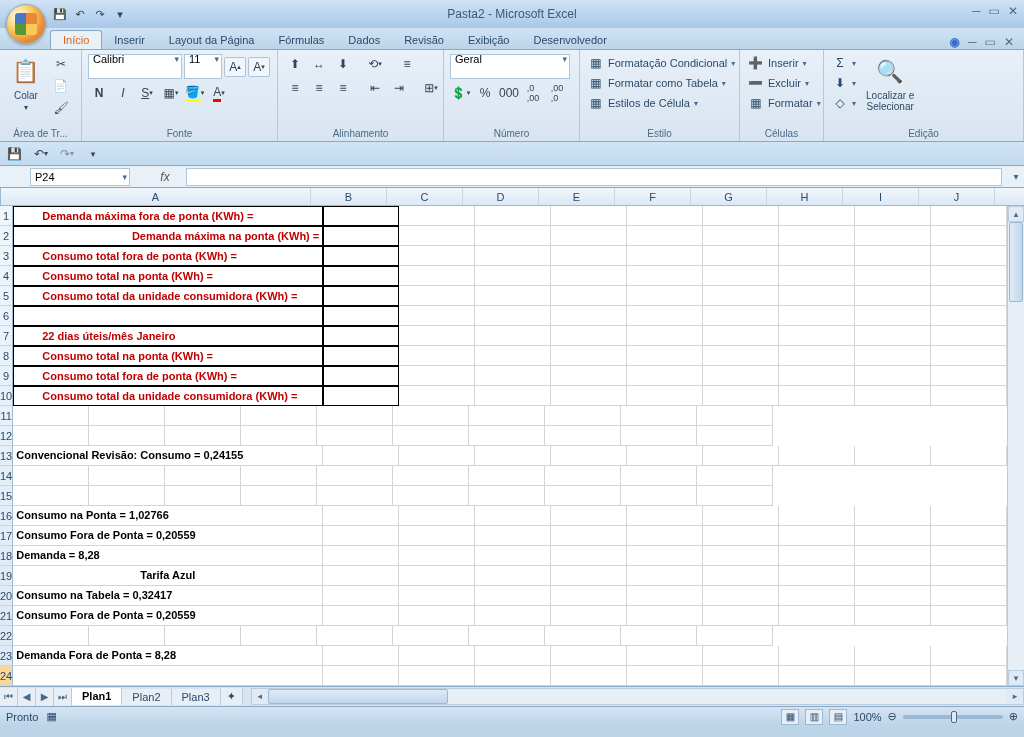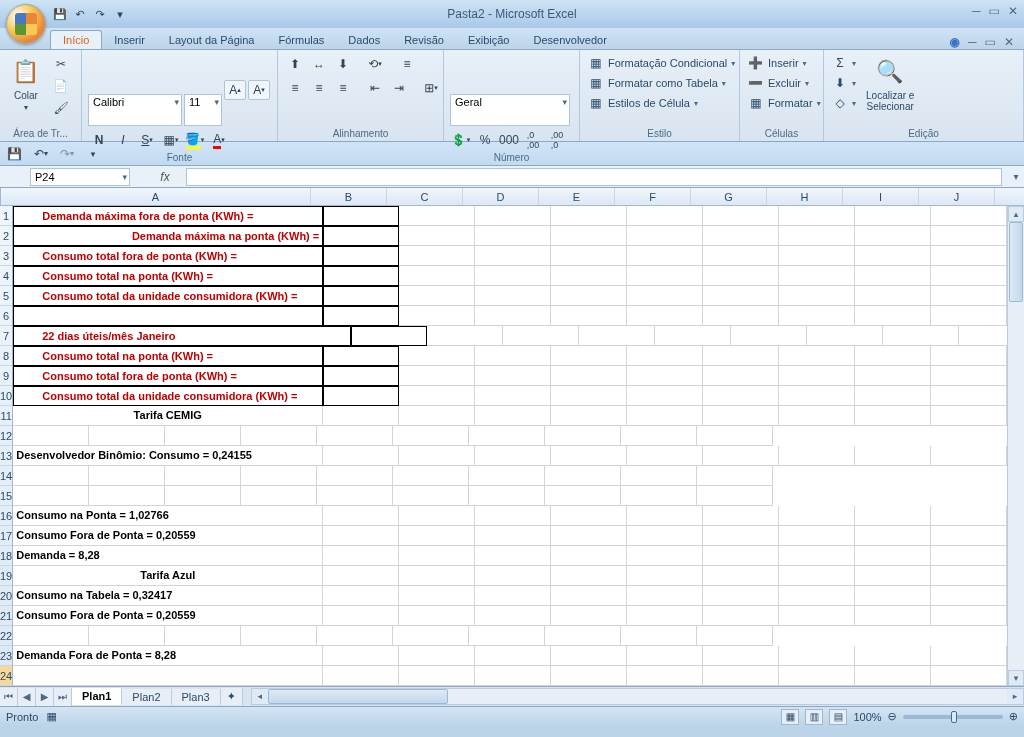--- a/index.html
+++ b/index.html
@@ -25,21 +25,21 @@
 .ribbon { height: 92px; background: linear-gradient(#e8f0f8,#d8e4f0); display: flex; border-bottom: 1px solid #8aa8c8; }
 .ribbon-group { border-right: 1px solid #b0c8e0; padding: 4px 6px 2px; display: flex; flex-direction: column; }
 .ribbon-group-content { flex: 1; display: flex; gap: 4px; align-items: flex-start; }
 .ribbon-group-label { font-size: 10px; color: #4a6a8a; text-align: center; padding-top: 2px; position: relative; }
 .ribbon-btn-lg { display: flex; flex-direction: column; align-items: center; gap: 2px; padding: 2px 4px; font-size: 10px; color: #2a4a6a; }
 .ribbon-icon-lg { width: 32px; height: 32px; display:flex; align-items:center; justify-content:center; font-size:22px; }
 .ribbon-col { display: flex; flex-direction: column; gap: 2px; }
 .ribbon-row { display: flex; gap: 2px; align-items:center; }
 .ribbon-btn-sm { width: 22px; height: 20px; border: 1px solid transparent; display:flex; align-items:center; justify-content:center; font-size:12px; color:#345; }
 .ribbon-btn-sm.bordered { border-color:#abc5dd; background:#f0f6fc; border-radius:2px; }
-.combo { height: 32px; border: 1px solid #abc5dd; background: #fff; font-size: 11px; padding: 0 16px 16px 4px; position: relative; display:flex; align-items:center;margin-top:40px; }
+.combo { height: 25px; border: 1px solid #abc5dd; background: #fff; font-size: 11px; padding: 0 16px 16px 4px; position: relative; display:flex; align-items:center; }
 .combo::after { content:'▾'; position:absolute; right:2px; font-size:9px; color:#4a6a8a; }
 .ribbon-menu-item { display:flex; align-items:center; gap:4px; font-size:11px; color:#2a4a6a; padding:1px 2px; white-space:nowrap; }
 .ribbon-menu-item .arrow { font-size:8px; color:#4a6a8a; margin-left:auto; }
 .mini-icon { width:16px; height:16px; display:flex; align-items:center; justify-content:center; font-size:12px; }
 
 
 .qat2 { height: 24px; background: linear-gradient(#d0e4f7,#c3daee); display:flex; align-items:center; padding: 0 4px; gap:4px; border-bottom:1px solid #8aa8c8; }
 .qat2 .btn { width:22px; height:20px; display:flex; align-items:center; justify-content:center; font-size:12px; color:#345; }
 
 
@@ -427,21 +427,21 @@
           <div class="cell" style="width: 76px;"></div>
           <div class="cell" style="width: 76px;"></div>
           <div class="cell" style="width: 76px;"></div>
           <div class="cell" style="width: 76px;"></div>
           <div class="cell" style="width: 76px;"></div>
           <div class="cell" style="width: 76px;"></div>
           <div class="cell" style="width: 76px;"></div>
           <div class="cell" style="width: 76px;"></div>
         </div>
         <div class="cell-row">
-          <div class="cell red boxed" style="width: 338px;">22 dias úteis/mês Janeiro</div>
+          <div class="cell red boxed" style="width: 310px;">22 dias úteis/mês Janeiro</div>
           <div class="cell boxed" style="width: 76px;"></div>
           <div class="cell" style="width: 76px;"></div>
           <div class="cell" style="width: 76px;"></div>
           <div class="cell" style="width: 76px;"></div>
           <div class="cell" style="width: 76px;"></div>
           <div class="cell" style="width: 76px;"></div>
           <div class="cell" style="width: 76px;"></div>
           <div class="cell" style="width: 76px;"></div>
           <div class="cell" style="width: 76px;"></div>
           <div class="cell" style="width: 76px;"></div>
@@ -479,46 +479,45 @@
           <div class="cell" style="width: 76px;"></div>
           <div class="cell" style="width: 76px;"></div>
           <div class="cell" style="width: 76px;"></div>
           <div class="cell" style="width: 76px;"></div>
           <div class="cell" style="width: 76px;"></div>
           <div class="cell" style="width: 76px;"></div>
           <div class="cell" style="width: 76px;"></div>
           <div class="cell" style="width: 76px;"></div>
         </div>
         <div class="cell-row">
-          <div class="cell bold center" style="width: 310px;">Tarifa CEMIG</div>
-          <div class="cell" style="width: 76px;"></div>
-          <div class="cell" style="width: 76px;"></div>
-          <div class="cell" style="width: 76px;"></div>
-          <div class="cell" style="width: 76px;"></div>
-          <div class="cell" style="width: 76px;"></div>
-          <div class="cell" style="width: 76px;"></div>
-          <div class="cell" style="width: 76px;"></div>
-          <div class="cell" style="width: 76px;"></div>
-          <div class="cell" style="width: 76px;"></div>
-          <div class="cell" style="width: 76px;"></div>
-        </div>
-        <div class="cell-row">
-          <div class="cell" style="width: 76px;"></div>
-          <div class="cell" style="width: 76px;"></div>
-          <div class="cell" style="width: 76px;"></div>
-          <div class="cell" style="width: 76px;"></div>
-          <div class="cell" style="width: 76px;"></div>
-          <div class="cell" style="width: 76px;"></div>
-          <div class="cell" style="width: 76px;"></div>
-          <div class="cell" style="width: 76px;"></div>
-          <div class="cell" style="width: 76px;"></div>
-          <div class="cell" style="width: 76px;"></div>
-        </div>
-        <div class="cell-row">
-          <div class="cell bold" style="width: 310px;">Desenvolvedor Binômio: Consumo = 0,24155</div>
+          <div class="cell" style="width: 76px;"></div>
+          <div class="cell" style="width: 76px;"></div>
+          <div class="cell" style="width: 76px;"></div>
+          <div class="cell" style="width: 76px;"></div>
+          <div class="cell" style="width: 76px;"></div>
+          <div class="cell" style="width: 76px;"></div>
+          <div class="cell" style="width: 76px;"></div>
+          <div class="cell" style="width: 76px;"></div>
+          <div class="cell" style="width: 76px;"></div>
+          <div class="cell" style="width: 76px;"></div>
+        </div>
+        <div class="cell-row">
+          <div class="cell" style="width: 76px;"></div>
+          <div class="cell" style="width: 76px;"></div>
+          <div class="cell" style="width: 76px;"></div>
+          <div class="cell" style="width: 76px;"></div>
+          <div class="cell" style="width: 76px;"></div>
+          <div class="cell" style="width: 76px;"></div>
+          <div class="cell" style="width: 76px;"></div>
+          <div class="cell" style="width: 76px;"></div>
+          <div class="cell" style="width: 76px;"></div>
+          <div class="cell" style="width: 76px;"></div>
+        </div>
+        <div class="cell-row">
+          <div class="cell bold" style="width: 310px;">Convencional Revisão: Consumo = 0,24155</div>
           <div class="cell" style="width: 76px;"></div>
           <div class="cell" style="width: 76px;"></div>
           <div class="cell" style="width: 76px;"></div>
           <div class="cell" style="width: 76px;"></div>
           <div class="cell" style="width: 76px;"></div>
           <div class="cell" style="width: 76px;"></div>
           <div class="cell" style="width: 76px;"></div>
           <div class="cell" style="width: 76px;"></div>
           <div class="cell" style="width: 76px;"></div>
           <div class="cell" style="width: 76px;"></div>

